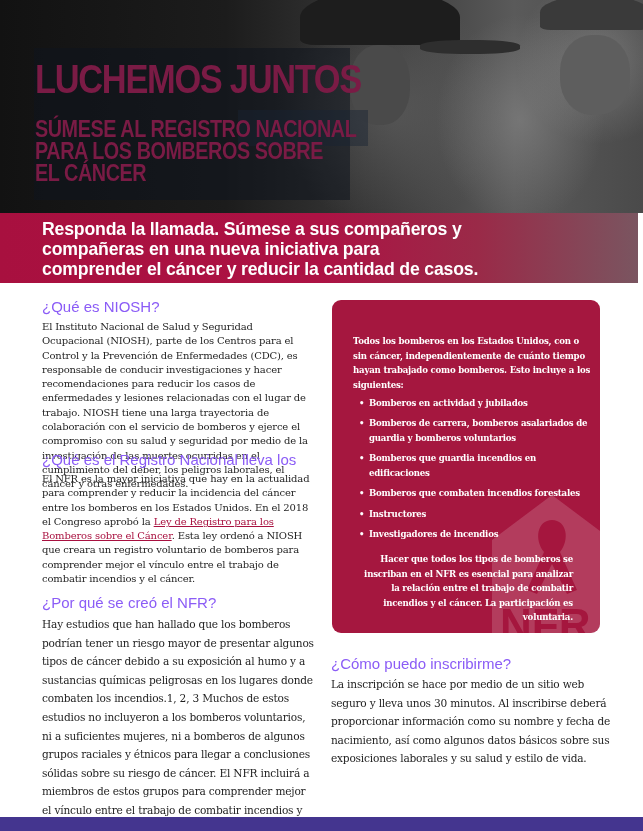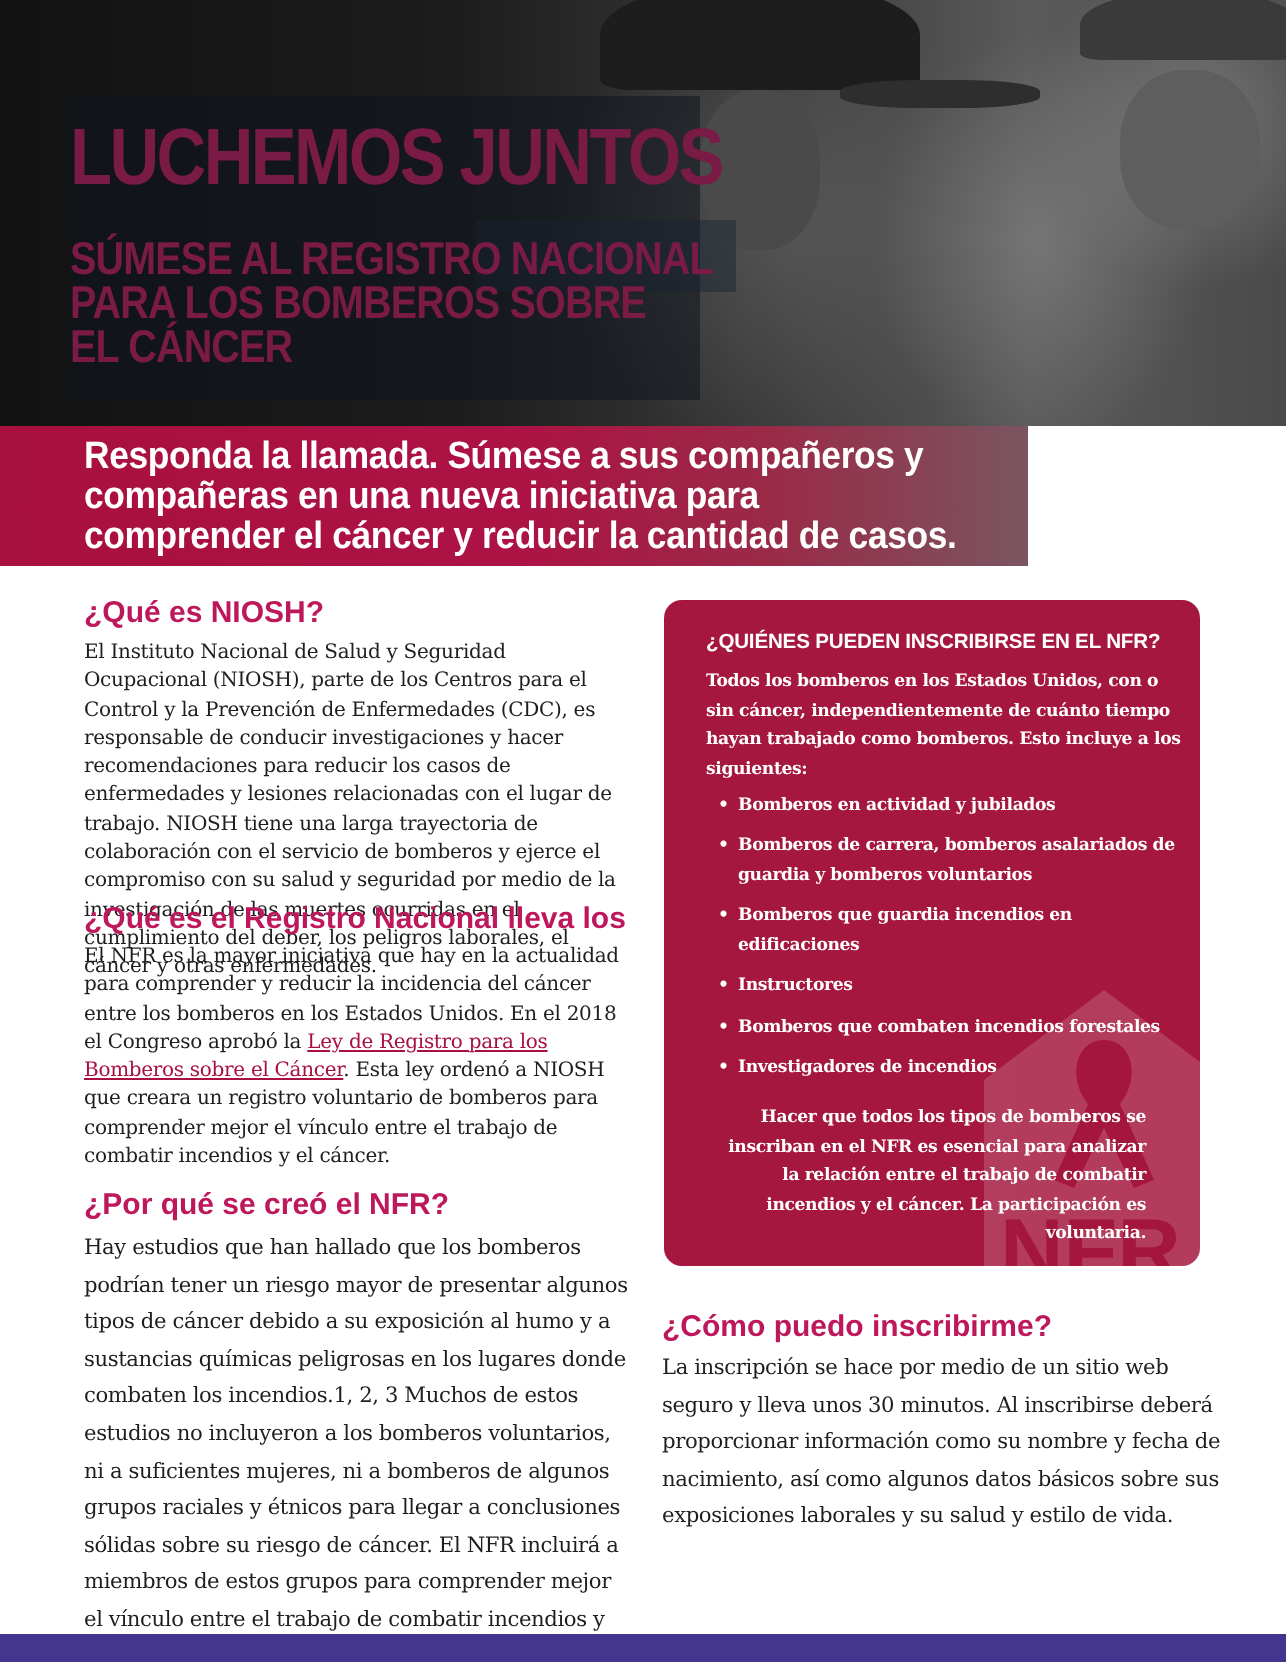--- a/index.html
+++ b/index.html
@@ -35,36 +35,36 @@
     .sub-title {
       position: absolute; left: 35px; top: 118px;
       font-family: "Liberation Sans", sans-serif; font-weight: bold;
       font-size: 23px; color: #7a1b45; line-height: 22px; letter-spacing: -0.5px;
       transform: scaleX(0.86); transform-origin: left top; white-space: nowrap;
     }
     .sub-title span { display: block; }
 
     
     .banner {
-      position: absolute; left: 0; top: 213px; width: 514px; height: 70px;
+      position: absolute; left: 0; top: 213px; width: 638px; height: 70px;
       background: linear-gradient(90deg, #a8103f 0%, #ad1244 50%, #9a2a48 75%, #7a5560 100%);
       text-decoration: underline;
     }
     .banner-text {
       position: absolute; left: 42px; top: 6px;
       font-family: "Liberation Sans", sans-serif; font-weight: bold;
       font-size: 19px; line-height: 20px; color: #ffffff; letter-spacing: -0.2px;
       transform: scaleX(0.93); transform-origin: left top;
     }
     .banner-text span { display: block; white-space: nowrap; }
 
     
     .h2 {
-      font-family: "Liberation Sans", sans-serif; font-weight: bold;
-      color: #be185d; font-size: 15px; line-height: 17px;
+      font-family: "Liberation Sans", sans-serif; font-weight: normal;
+      color: #8b5cf6; font-size: 15px; line-height: 17px;
     }
     .p-small {
       font-family: "DejaVu Serif", serif; color: #1e1e1e;
       font-size: 10px; line-height: 14.3px; letter-spacing: -0.15px;
     }
     .p-large {
       font-family: "DejaVu Serif", serif; color: #1e1e1e;
       font-size: 10.6px; line-height: 18.6px; letter-spacing: -0.2px;
     }
     .block { position: absolute; }
@@ -146,28 +146,27 @@
   <div class="h2">¿Por qué se creó el NFR?</div>
   <div class="p-large" style="margin-top:4px;">Hay estudios que han hallado que los bomberos podrían tener un riesgo mayor de presentar algunos tipos de cáncer debido a su exposición al humo y a sustancias químicas peligrosas en los lugares donde combaten los incendios.1, 2, 3 Muchos de estos estudios no incluyeron a los bomberos voluntarios, ni a suficientes mujeres, ni a bomberos de algunos grupos raciales y étnicos para llegar a conclusiones sólidas sobre su riesgo de cáncer. El NFR incluirá a miembros de estos grupos para comprender mejor el vínculo entre el trabajo de combatir incendios y el cáncer entre todos los bomberos en los Estados Unidos.</div>
 </div>
 
 <div class="card">
   <svg class="card-watermark" viewBox="0 0 140 170">
     <path d="M10 60 L70 15 L130 60 L130 170 L10 170 Z" fill="#ffffff"></path>
     <path d="M70 40 C55 40 52 60 62 72 L45 110 L55 114 L70 84 L85 114 L95 110 L78 72 C88 60 85 40 70 40 Z" fill="#a5173f"></path>
     <text x="18" y="160" font-family="Liberation Sans, sans-serif" font-weight="bold" font-size="44" fill="#a5173f">NFR</text>
   </svg>
-  <div class="card-heading">¿QUIÉNES PUEDEN INSCRIBIRSE EN EL NFR?</div>
   <div class="card-intro">Todos los bomberos en los Estados Unidos, con o sin cáncer, independientemente de cuánto tiempo hayan trabajado como bomberos. Esto incluye a los siguientes:</div>
   <ul class="card-list">
     <li>Bomberos en actividad y jubilados</li>
     <li>Bomberos de carrera, bomberos asalariados de guardia y bomberos voluntarios</li>
     <li>Bomberos que guardia incendios en edificaciones</li>
+    <li>Bomberos que combaten incendios forestales</li>
     <li>Instructores</li>
-    <li>Bomberos que combaten incendios forestales</li>
     <li>Investigadores de incendios</li>
   </ul>
   <div class="card-outro">Hacer que todos los tipos de bomberos se inscriban en el NFR es esencial para analizar la relación entre el trabajo de combatir incendios y el cáncer. La participación es voluntaria.</div>
 </div>
 
 <div class="block" style="left:331px;top:655px;width:290px;">
   <div class="h2">¿Cómo puedo inscribirme?</div>
   <div class="p-large" style="margin-top:3px;">La inscripción se hace por medio de un sitio web seguro y lleva unos 30 minutos. Al inscribirse deberá proporcionar información como su nombre y fecha de nacimiento, así como algunos datos básicos sobre sus exposiciones laborales y su salud y estilo de vida.</div>
 </div>
 

